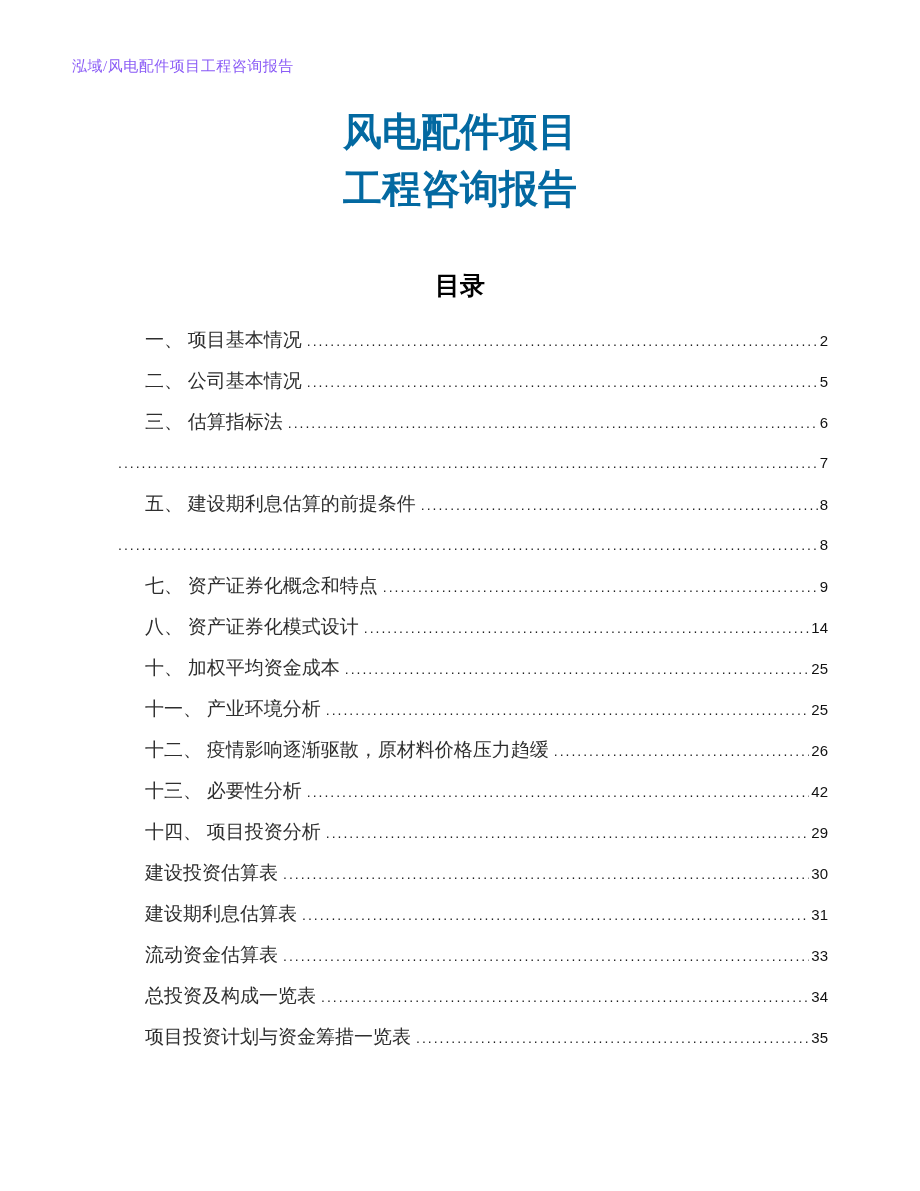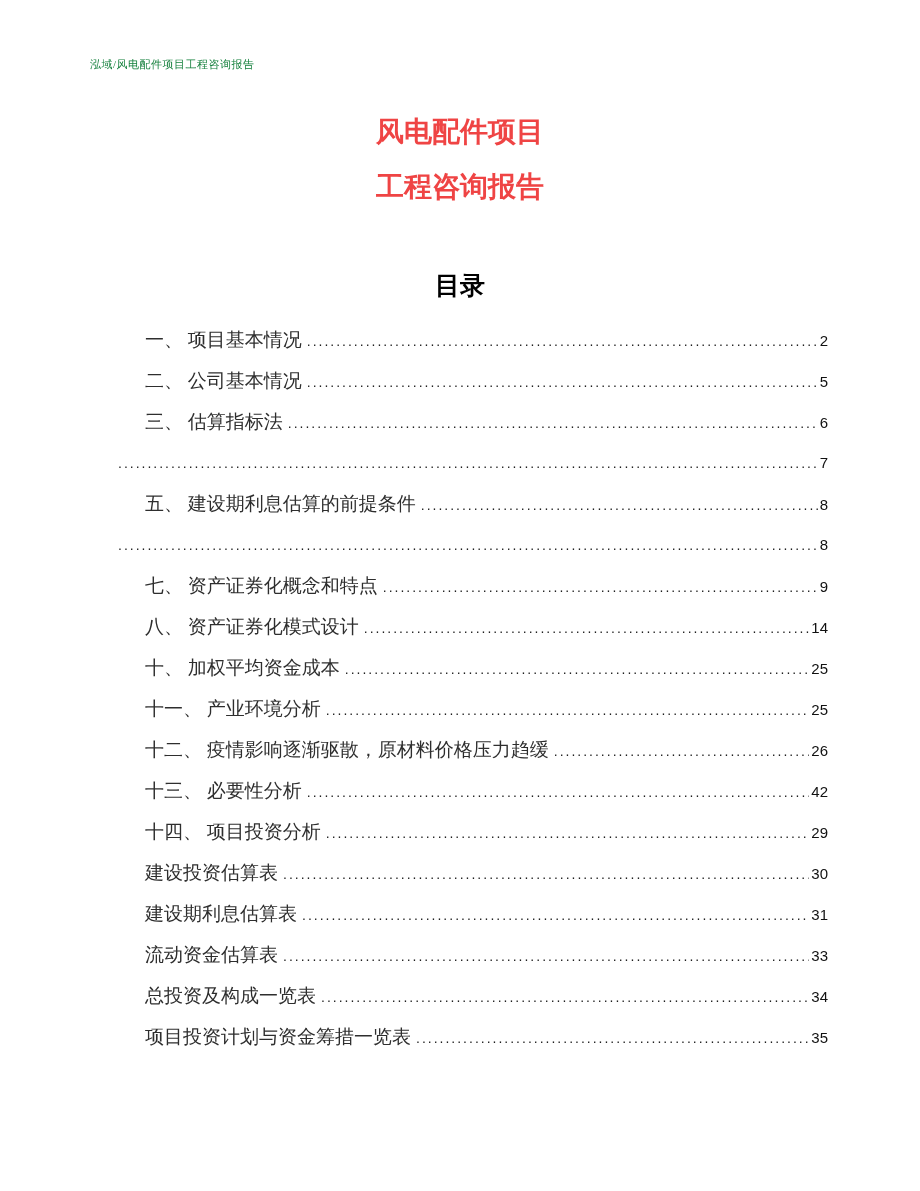--- a/index.html
+++ b/index.html
@@ -6,42 +6,42 @@
   .page {
     position: relative;
     width: 920px;
     height: 1191px;
     background: #ffffff;
     overflow: hidden;
     font-family: "Liberation Serif", "DejaVu Serif", serif;
   }
   .doc-header {
     position: absolute;
-    left: 90px;
+    left: 72px;
     top: 57px;
-    font-size: 11px;
+    font-size: 15px;
     letter-spacing: 0.5px;
-    color: #15803d;
+    color: #8b5cf6;
     white-space: nowrap;
   }
   .title-block {
     position: absolute;
     top: 116px;
     left: 0;
     right: 0;
     text-align: center;
   }
   .title-line {
     font-family: "Liberation Sans", "DejaVu Sans", sans-serif;
     font-weight: 700;
-    font-size: 28px;
+    font-size: 39px;
     line-height: 32px;
-    color: #ef4444;
+    color: #0369a1;
   }
-  .title-line + .title-line { margin-top: 25px; font-family: Liberation Mono, monospace; }
+  .title-line + .title-line { margin-top: 25px; }
   .toc-heading {
     position: absolute;
     top: 269px;
     left: 0;
     right: 0;
     text-align: center;
     font-family: Liberation Mono, monospace;
     font-weight: 700;
     font-size: 25px;
     color: #000000;

